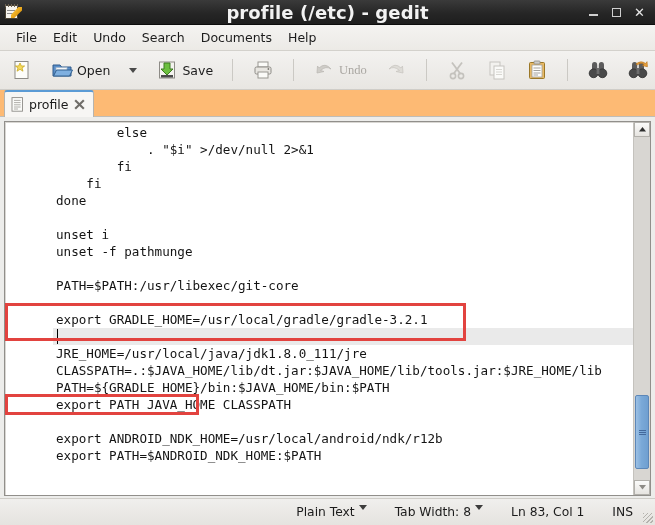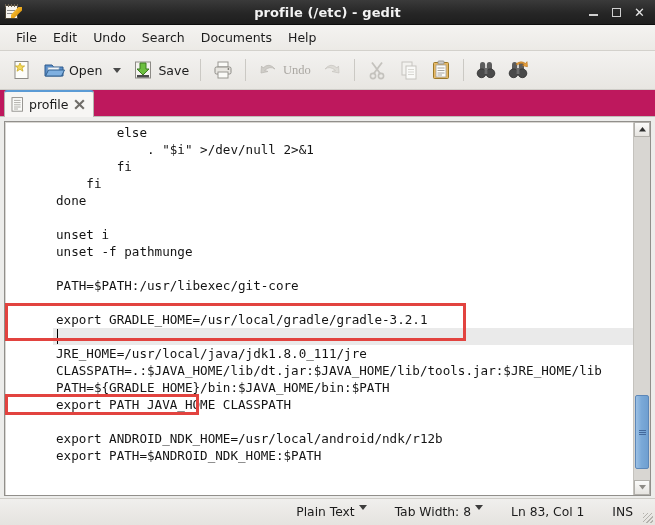--- a/index.html
+++ b/index.html
@@ -67,21 +67,21 @@
     width: 11px; height: 11px;
     background: linear-gradient(135deg,#ffd24d 0%,#e8a317 60%,#7a5a10 100%);
     transform: rotate(0deg);
     clip-path: polygon(100% 0%, 100% 32%, 30% 100%, 0% 100%, 0% 70%, 68% 0%);
   }
   .title-text {
     position: absolute;
     left: 0; right: 0;
     text-align: center;
     color: #f2f2f2;
-    font-size: 13px;
+    font-size: 18px;
     font-weight: bold;
     font-family: "DejaVu Sans", sans-serif;
     letter-spacing: 0.1px;
     pointer-events: none;
   }
   .win-buttons {
     margin-left: auto;
     display: flex;
     align-items: center;
     gap: 10px;
@@ -123,21 +123,21 @@
   }
 
   
   .toolbar {
     height: 38px;
     background: linear-gradient(to bottom,#f3f2f0 0%,#e8e6e2 100%);
     border-bottom: 1px solid #cfcdc8;
     display: flex;
     align-items: center;
     padding-left: 6px;
-    gap: 0px;
+    gap: 8px;
     flex: 0 0 auto;
   }
   .tb-btn {
     height: 30px;
     display: flex;
     align-items: center;
     gap: 4px;
     padding: 0 5px;
     font-size: 12.5px;
     color: #1c1c1c;
@@ -157,21 +157,21 @@
     width: 0; height: 0;
     border-left: 4px solid transparent;
     border-right: 4px solid transparent;
     border-top: 5px solid #4a4a4a;
     margin: 0 4px;
   }
 
   
   .tabbar {
     height: 26px;
-    background: #be185d;
+    background: #fdba74;
     border-bottom: 1px solid #bfbdb8;
     display: flex;
     align-items: flex-end;
     padding-left: 4px;
     flex: 0 0 auto;
   }
   .tab {
     height: 25px;
     display: flex;
     align-items: center;

